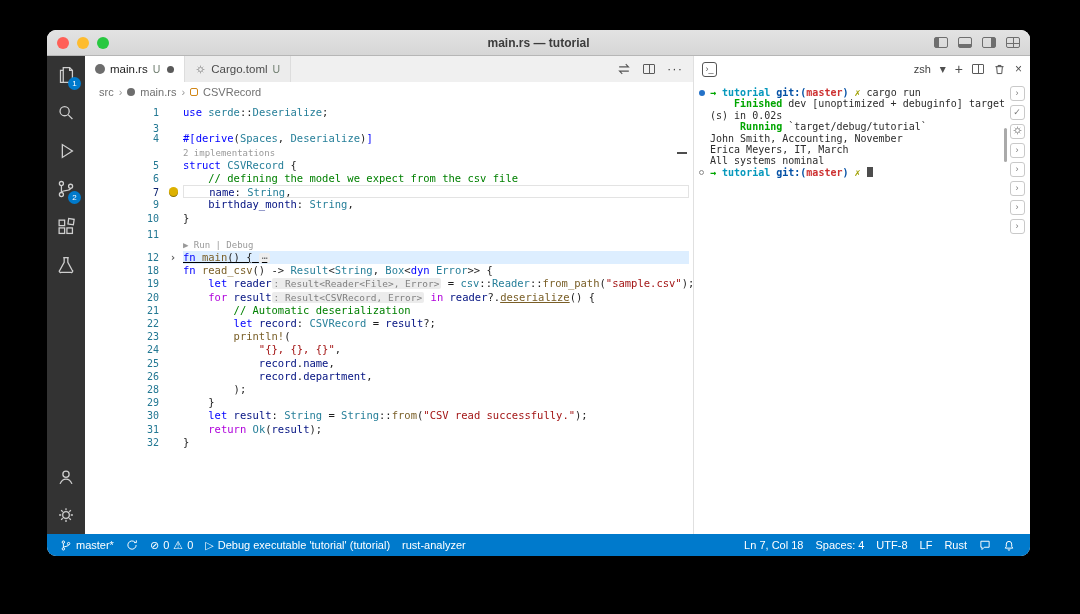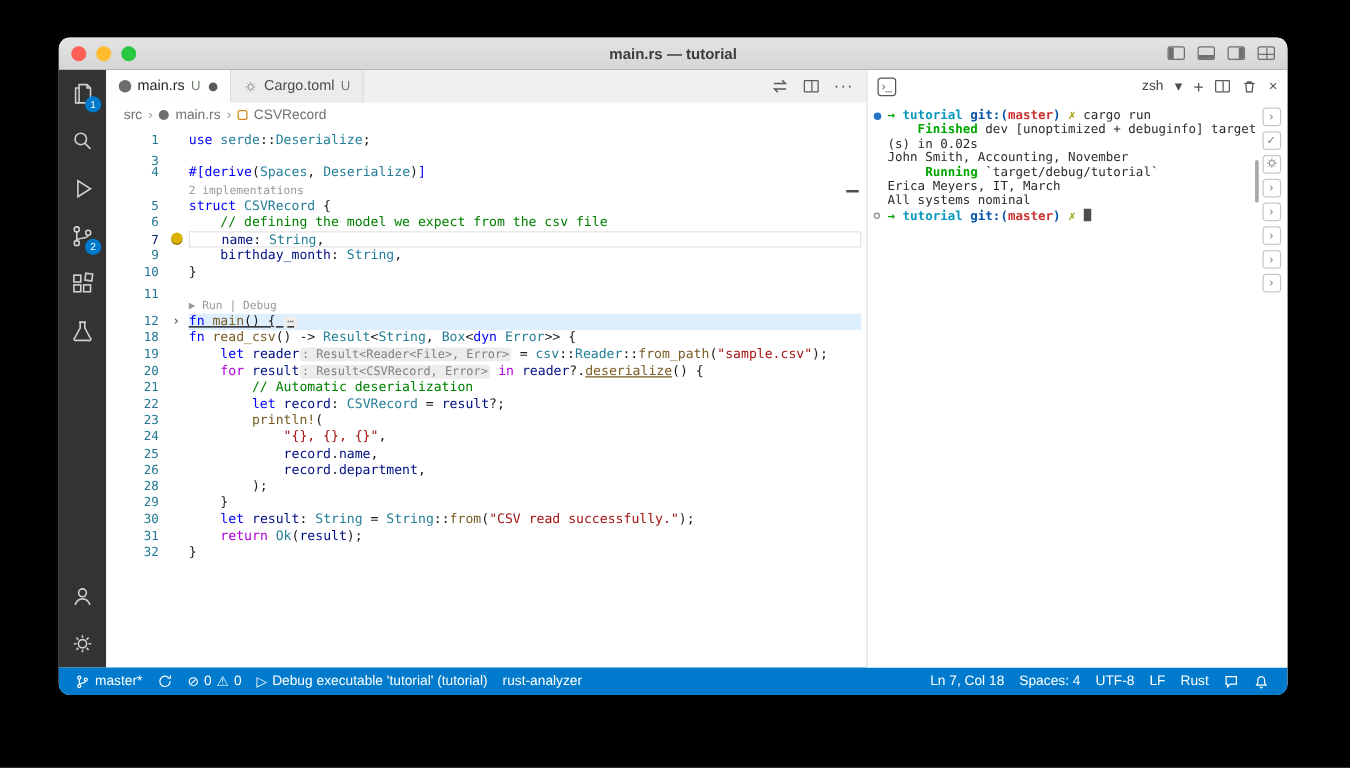--- a/index.html
+++ b/index.html
@@ -58,21 +58,21 @@
 
   .breadcrumbs { height:20px; display:flex; align-items:center; gap:5px; padding-left:14px;
     font-size:11px; color:#707070; flex:0 0 auto; }
   .bc-sep { color:#9a9a9a; font-size:11px; }
   .sym-struct { width:8px; height:8px; border:1.5px solid #d18616; border-radius:2px; display:inline-block; }
   .bc-item { cursor:pointer; }
 
   
   .code { flex:1; position:relative; overflow:hidden; padding-top:4px;
     font-family:"DejaVu Sans Mono","Liberation Mono",monospace; font-size:10.5px; line-height:13.2px; }
-  .crow { white-space:pre; height:13.2px; position:relative; }
+  .crow { white-space:pre; height:13.2px; position:relative;padding-left:32px; }
   .gut { display:inline-block; width:46px; text-align:right; padding-right:4px; color:#237893; font-size:10px; }
   .gut.active { color:#0b216f; }
   .deco { display:inline-block; width:20px; text-align:center; color:#616161; }
   .foldarrow { font-weight:bold; }
   .ctext { display:inline-block; min-width:calc(100% - 70px); height:13.2px; }
   .curline .ctext { border:1px solid #e3e3e3; }
   .foldbg .ctext { background:rgba(173,214,255,.42);text-decoration:underline; }
   .lens { color:#999; font-size:9px; font-family:"DejaVu Sans Mono",monospace; cursor:pointer; }
   .bulb { width:9px; height:9px; border-radius:50%; background:#ddb100; display:inline-block; box-shadow:0 1px 0 #8a7000; }
   .ruler-mark { position:absolute; right:6px; top:50px; width:10px; height:2px; background:#4d4d4d; }
@@ -280,22 +280,22 @@
               <svg width="13" height="13" viewBox="0 0 16 16">
                 <path d="M3 4.5h10M6.2 4.5V3h3.6v1.5M4.5 4.5l.7 8.5h5.6l.7-8.5"></path>
               </svg>
             </span>
           <span class="th-ico">×</span>
         </div>
         <div class="term-body">
             <div class="trow"><span class="tmark run"></span><span class="tgreen b">→ </span><span class="tcyan b">tutorial </span><span class="tblue b">git:(</span><span class="tred b">master</span><span class="tblue b">) </span><span class="tyellow b">✗ </span><span class="tfg">cargo run</span></div>
             <div class="trow"><span class="tgreen b">    Finished</span><span class="tfg"> dev [unoptimized + debuginfo] target</span></div>
             <div class="trow"><span class="tfg">(s) in 0.02s</span></div>
+            <div class="trow"><span class="tgreen b">     Running</span><span class="tfg"> `target/debug/tutorial`</span></div>
             <div class="trow"><span class="tfg">John Smith, Accounting, November</span></div>
-            <div class="trow"><span class="tgreen b">     Running</span><span class="tfg"> `target/debug/tutorial`</span></div>
             <div class="trow"><span class="tfg">Erica Meyers, IT, March</span></div>
             <div class="trow"><span class="tfg">All systems nominal</span></div>
             <div class="trow"><span class="tmark idle"></span><span class="tgreen b">→ </span><span class="tcyan b">tutorial </span><span class="tblue b">git:(</span><span class="tred b">master</span><span class="tblue b">) </span><span class="tyellow b">✗ </span><span class="tcursor"></span></div>
           </div>
         <div class="term-side">
           <span class="side-ico">›</span>
           <span class="side-ico">✓</span>
           <span class="side-ico"><svg width="11" height="11" viewBox="0 0 24 24">
                 <circle cx="12" cy="12" r="4.5"></circle>
                 <path d="M12 3.5v3M12 17.5v3M3.5 12h3M17.5 12h3M6 6l2.1 2.1M15.9 15.9L18 18M18 6l-2.1 2.1M8.1 15.9L6 18"></path>

